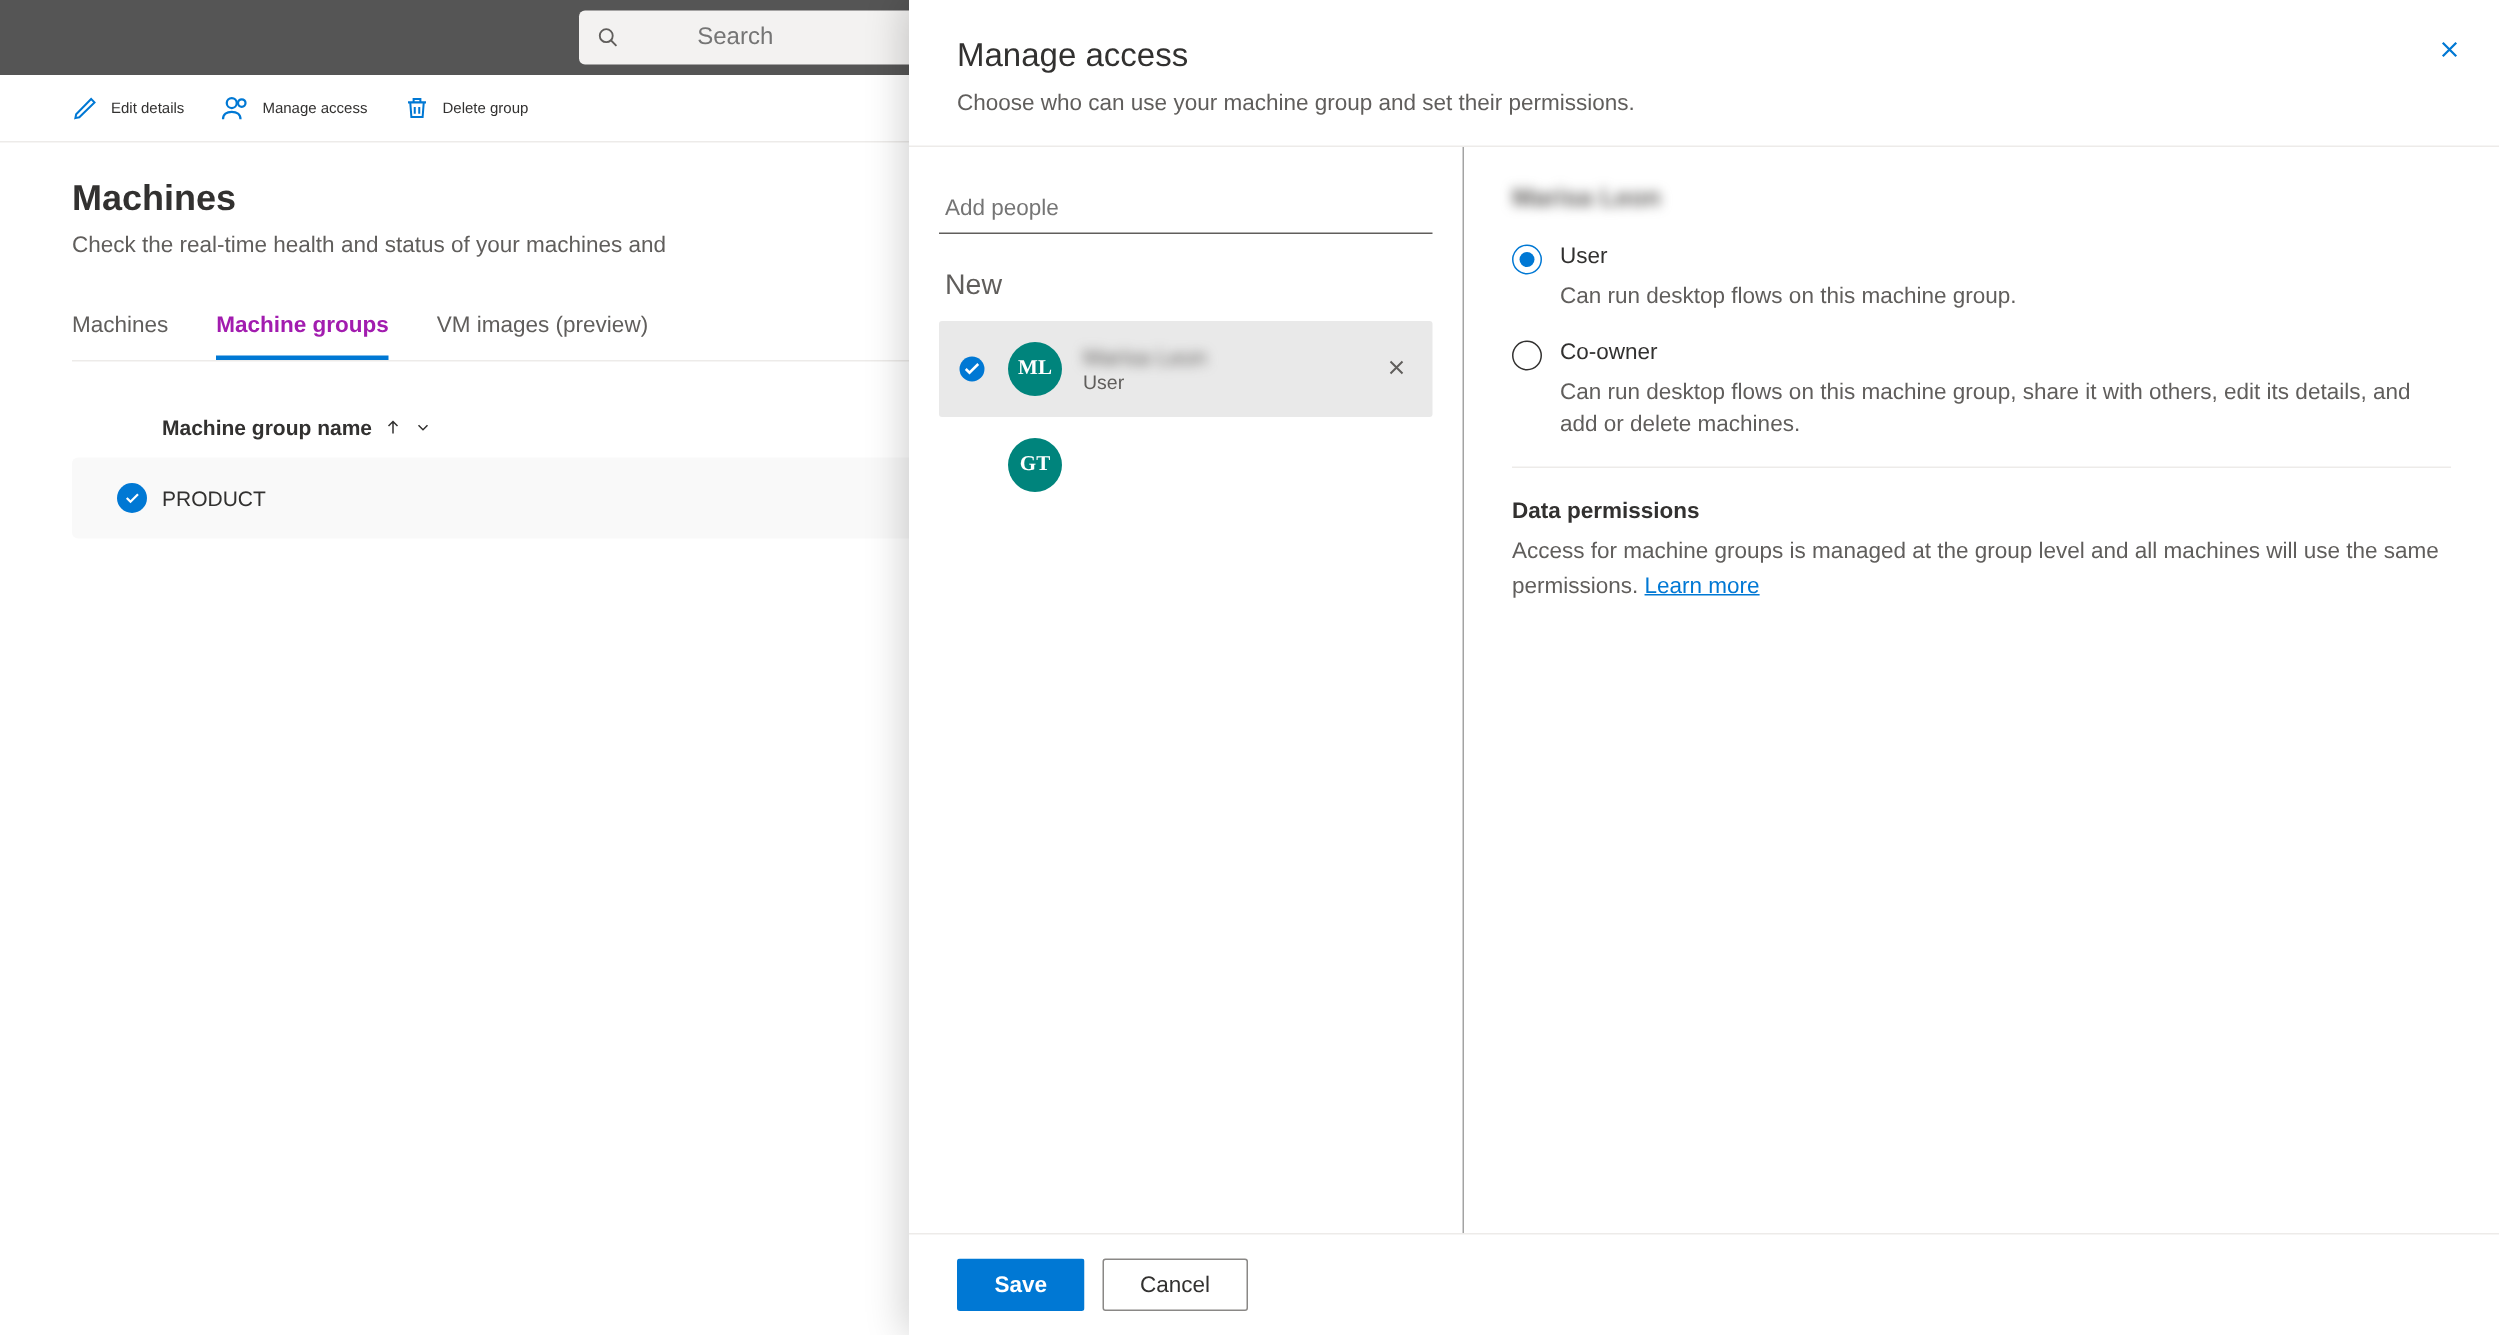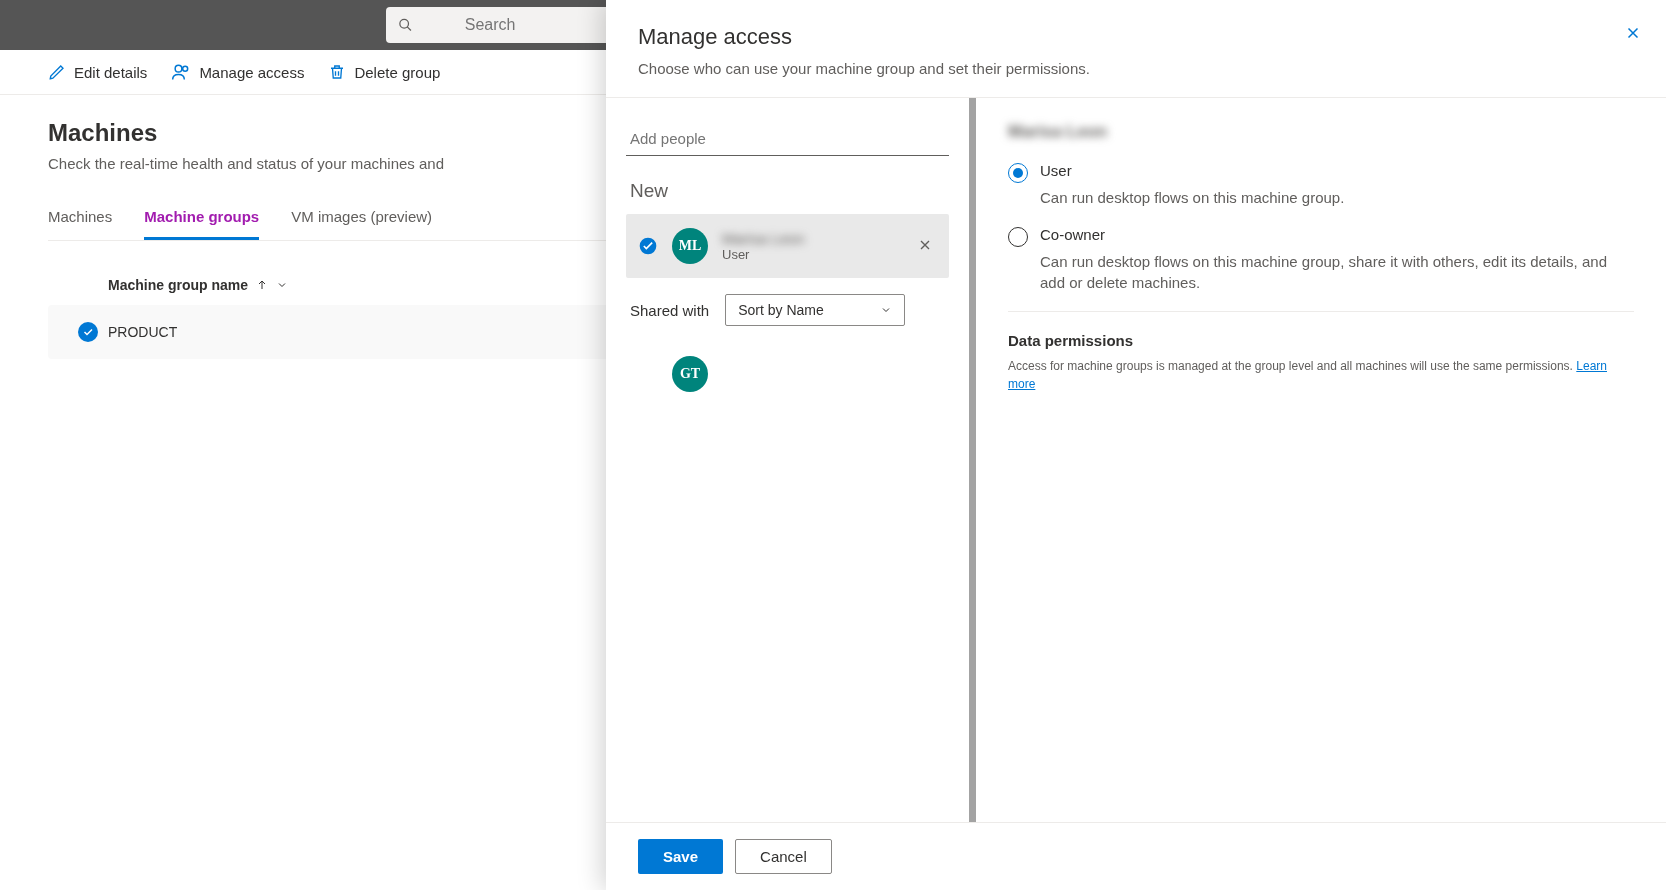--- a/index.html
+++ b/index.html
@@ -6,21 +6,21 @@
     body { font-family: 'Segoe UI', Arial, sans-serif; color: #323130; font-size: 14px; background: #fff; overflow: hidden; }
     
     .app { width: 1666px; height: 890px; position: relative; }
     
     .topbar { height: 50px; background: #555555; display: flex; align-items: center; padding: 0 16px; }
     .search-box { margin-left: 370px; width: 400px; height: 36px; background: #f3f2f1; border-radius: 4px; display: flex; align-items: center; padding: 0 12px; gap: 8px; }
     .search-box svg { color: #605e5c; }
     .search-input { border: none; background: transparent; outline: none; font-size: 16px; color: #605e5c; width: 100%; margin-left: 44px; }
     
     .toolbar { height: 45px; display: flex; align-items: center; padding: 0 48px; gap: 24px; border-bottom: 1px solid #edebe9; }
-    .toolbar-item { display: flex; align-items: center; gap: 8px; cursor: pointer; color: #323130; font-size: 15px; }
+    .toolbar-item { display: flex; align-items: center; gap: 8px; cursor: pointer; color: #323130; font-size: 10px; }
     .toolbar-item svg { color: #0078d4; }
     
     .content { padding: 24px 48px; }
     .page-title { font-size: 24px; font-weight: 600; margin-bottom: 8px; color: #323130; }
     .page-desc { color: #605e5c; font-size: 15px; margin-bottom: 24px; }
     
     .tabs { display: flex; gap: 32px; border-bottom: 1px solid #edebe9; margin-bottom: 24px; }
     .tab { padding: 12px 0; cursor: pointer; color: #605e5c; font-size: 15px; border-bottom: 3px solid transparent; }
     .tab.active { color: #a21caf; font-weight: 600; border-bottom-color: #0078d4; }
     
@@ -30,21 +30,21 @@
     .table-row-more { color: #0078d4; cursor: pointer; font-size: 18px; padding: 0 8px; }
     .checkmark { width:20px; height:20px; border-radius:50%; background:#0078d4; display:flex; align-items:center; justify-content:center; }
     
     .panel { position: absolute; top: 0; right: 0; width: 1060px; height: 890px; background: #fff; box-shadow: -4px 0 24px rgba(0,0,0,0.18); display:flex; flex-direction:column; }
     .panel-header { padding: 24px 32px 20px 32px; border-bottom: 1px solid #edebe9; position: relative; }
     .panel-title { font-size: 22px; font-weight: 400; margin-bottom: 10px; }
     .panel-desc { color: #605e5c; font-size: 15px; }
     .panel-close { position: absolute; top: 24px; right: 24px; cursor: pointer; color: #0078d4; }
     
     .panel-body { display: flex; flex: 1; overflow: hidden; }
-    .panel-left { width: 370px; border-right: 7px solid #a3a3a3; padding: 24px 20px; }
+    .panel-left { width: 370px; border-right: 1px solid #a3a3a3; padding: 24px 20px; }
     .panel-right { flex: 1; padding: 24px 32px; }
     
     .add-people { border: none; border-bottom: 1px solid #605e5c; width: 100%; padding: 8px 4px; font-size: 15px; outline: none; background:transparent; }
     .section-label { color: #605e5c; margin: 24px 0 12px 4px; font-size: 19px; }
     
     .person-row { display: flex; align-items: center; padding: 14px 12px; gap: 14px; border-radius: 2px; }
     .person-row.selected { background: #e9e9e9; }
     .person-check { width: 20px; display:flex; justify-content:center; }
     .avatar { width: 36px; height: 36px; border-radius: 50%; background: #00847c; color: #fff; display: flex; align-items: center; justify-content: center; font-weight: 600; font-size: 14px; flex-shrink:0;font-family:Liberation Serif, serif; }
     .person-info { flex: 1; }
@@ -59,21 +59,21 @@
     .right-header-name { font-size: 17px; font-weight: 600; filter: blur(4px); color:#605e5c; margin-bottom: 20px; display:inline-block; }
     .radio-row { display: flex; align-items: flex-start; gap: 12px; margin-bottom: 4px; }
     .radio { width: 20px; height: 20px; border: 1px solid #323130; border-radius: 50%; display:flex; align-items:center; justify-content:center; flex-shrink:0; cursor:pointer; margin-top:1px;}
     .radio.checked { border-color: #0078d4; border-width:1px; }
     .radio-inner { width:10px; height:10px; border-radius:50%; background:#0078d4; }
     .radio-label { font-size: 15px; }
     .radio-desc { color: #605e5c; font-size: 15px; margin: 4px 0 18px 32px; line-height: 1.4; }
     
     .hr { border: none; border-top: 1px solid #edebe9; margin: 12px 0 20px 0; }
     .dp-title { font-weight: 600; font-size: 15px; margin-bottom: 8px; }
-    .dp-text { color: #605e5c; font-size: 12px; line-height: 1.5; }
+    .dp-text { color: #605e5c; font-size: 15px; line-height: 1.5; }
     .dp-text a { color: #0078d4; text-decoration: underline; }
     
     .panel-footer { padding: 16px 32px; border-top: 1px solid #edebe9; display: flex; gap: 12px; }
     .btn { padding: 8px 24px; font-size: 15px; border-radius: 2px; cursor: pointer; border: 1px solid transparent; font-family:inherit; }
     .btn-primary { background: #0078d4; color: #fff; font-weight:600; }
     .btn-secondary { background: #fff; border-color: #8a8886; color:#323130; }
   </style>
 </head>
 <body>
 
@@ -169,29 +169,20 @@
             <div class="person-name">Marisa Leon</div>
             <div class="person-role">User</div>
           </div>
           <div class="person-remove">
             <svg width="16" height="16" viewBox="0 0 24 24" fill="none" stroke="currentColor" stroke-width="2">
                 <path d="M6 6l12 12M18 6L6 18"></path>
               </svg>
           </div>
         </div>
 
-        <div class="shared-row">
-          <div class="shared-label">Shared with</div>
-          <div class="sort-dropdown">
-            <span>Sort by Name</span>
-            <svg width="12" height="12" viewBox="0 0 24 24" fill="none" stroke="currentColor" stroke-width="2">
-                <path d="M6 9l6 6 6-6"></path>
-              </svg>
-          </div>
-        </div>
 
         <div class="person-row">
           <div class="person-check"></div>
           <div class="avatar">GT</div>
         </div>
       </div>
 
       <div class="panel-right">
         <span class="right-header-name">Marisa Leon</span>
         

